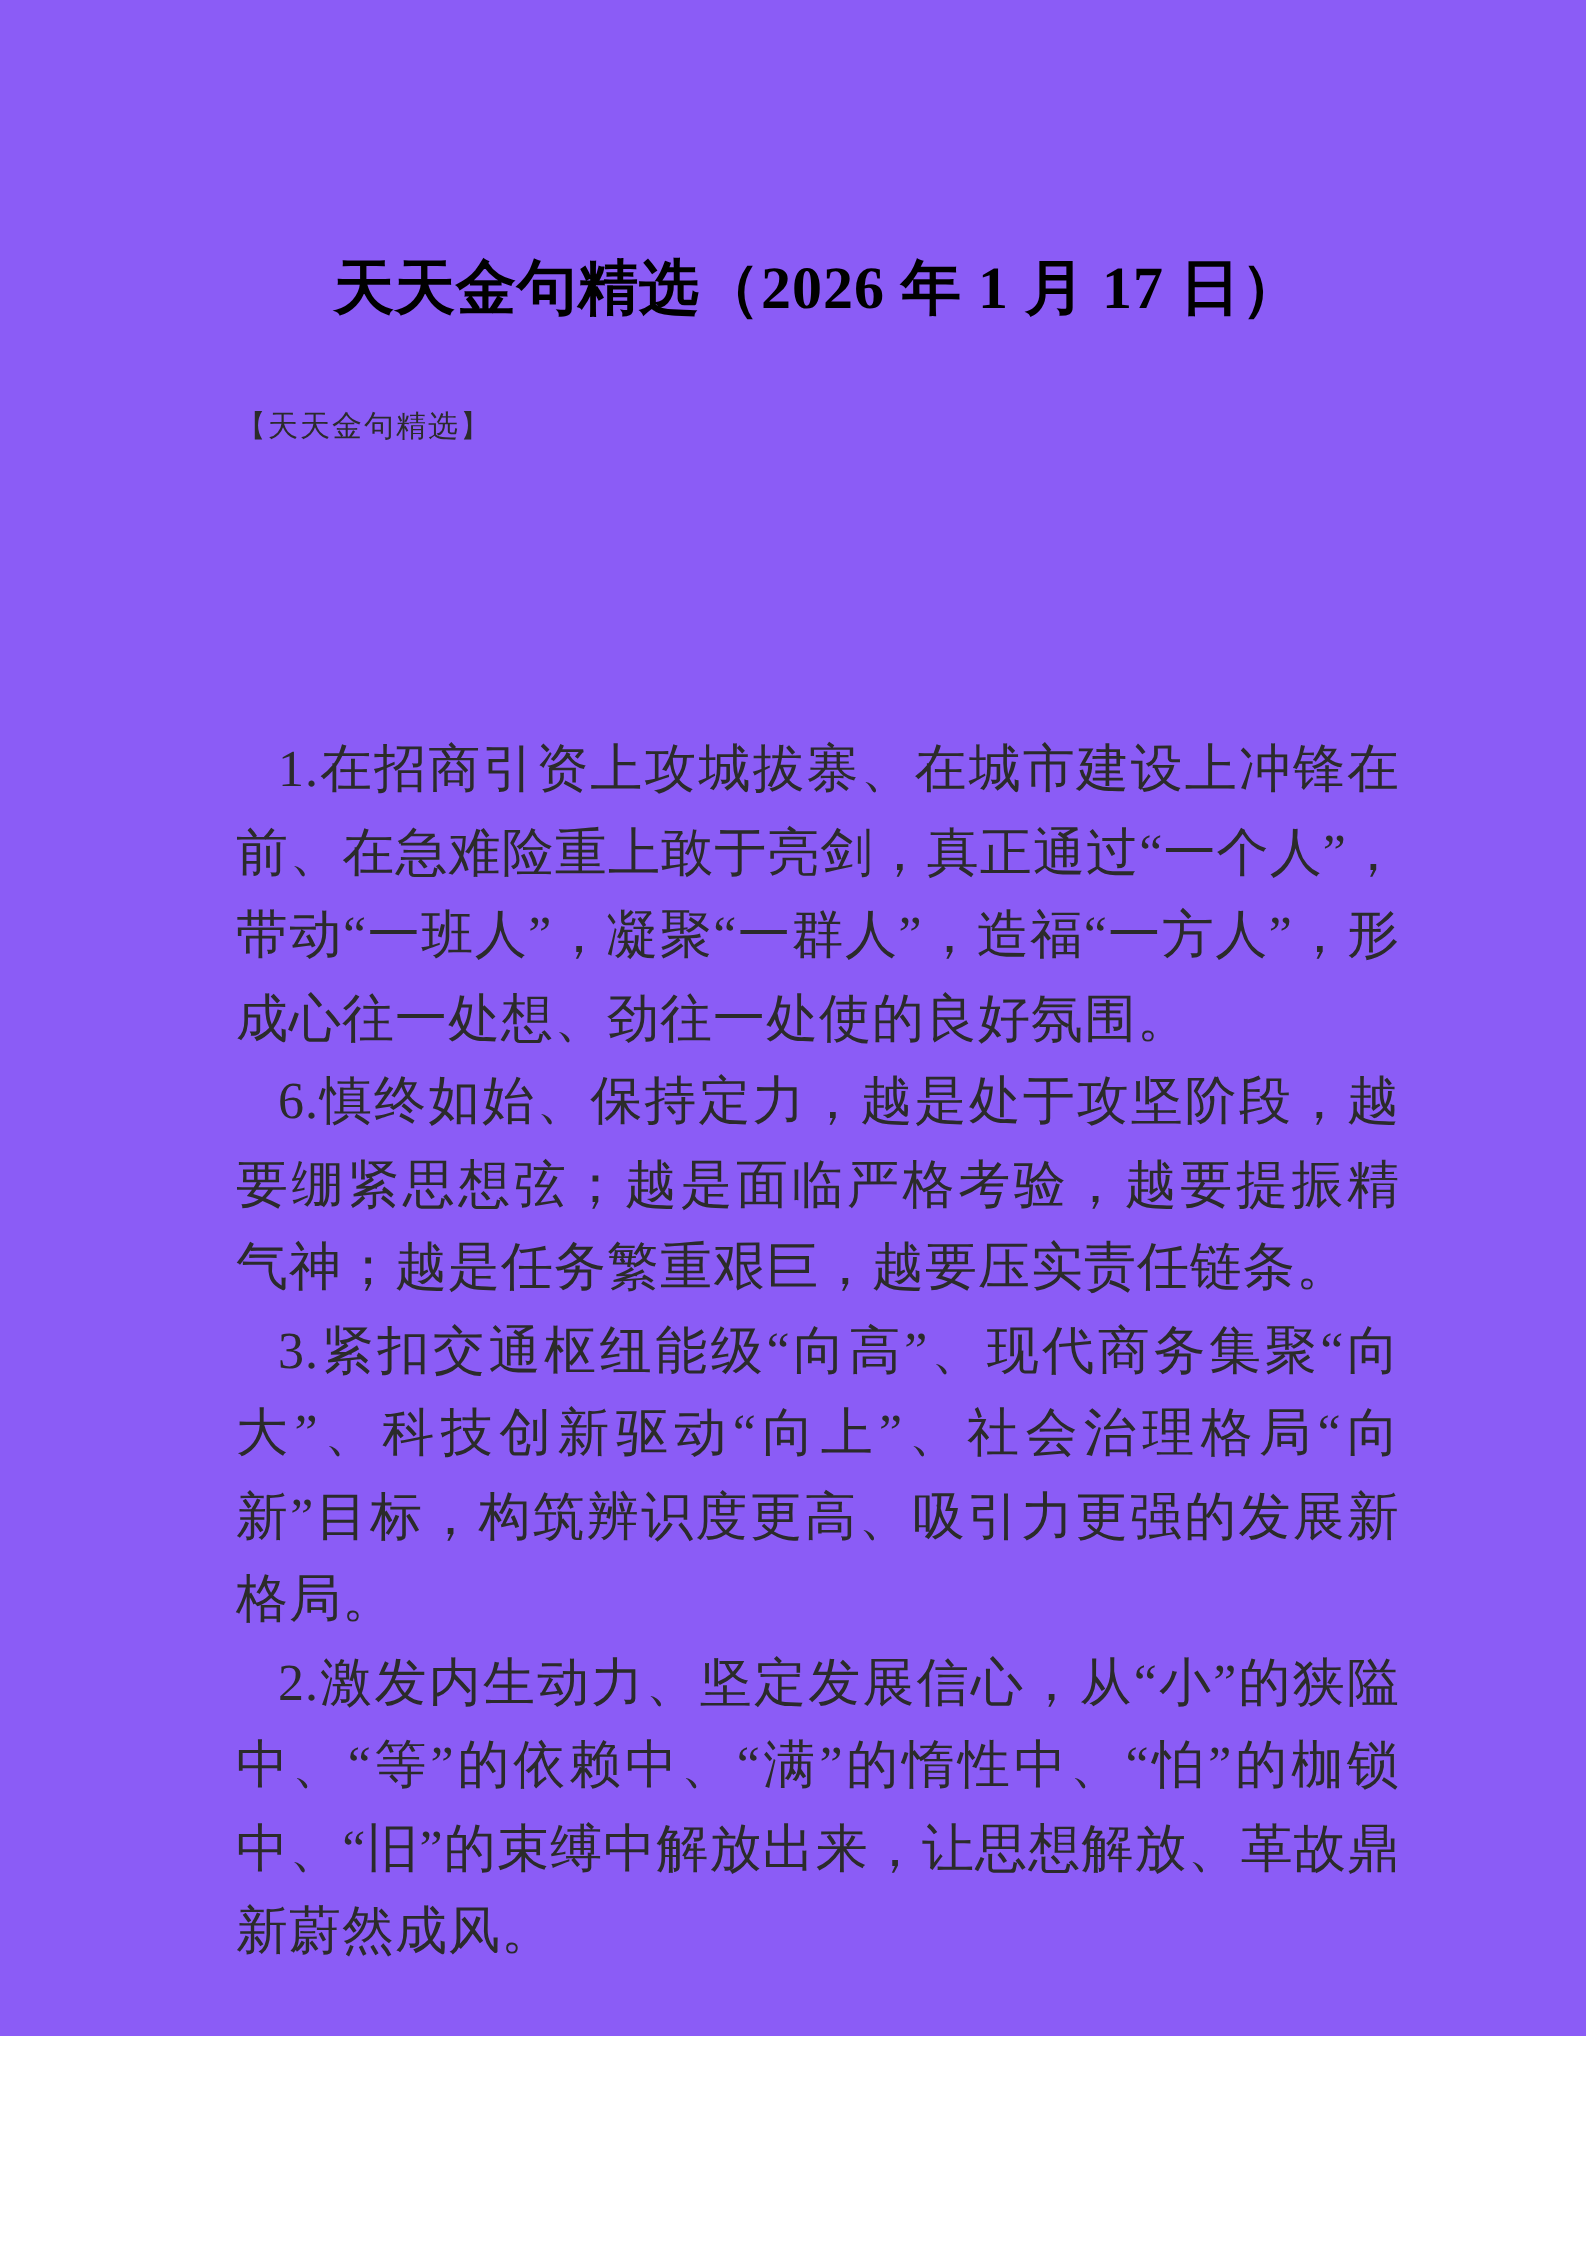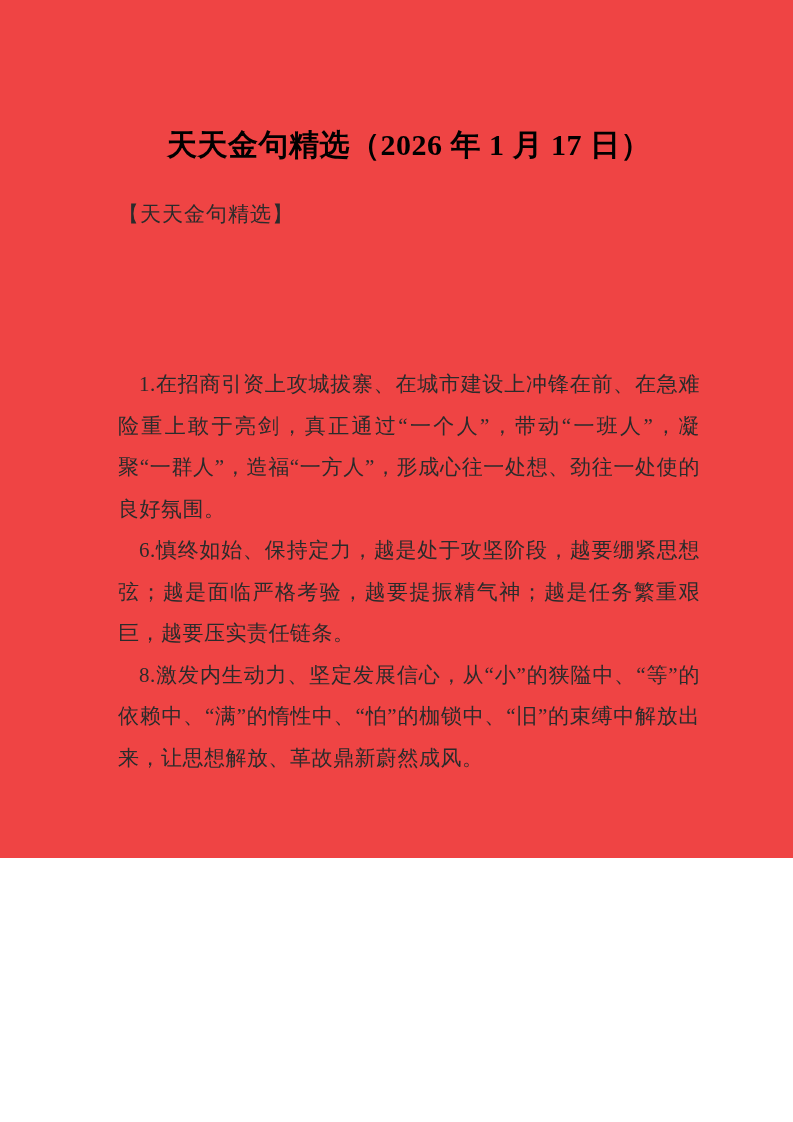--- a/index.html
+++ b/index.html
@@ -3,64 +3,65 @@
 <meta charset="utf-8">
 <style>
   html, body {
     margin: 0;
     padding: 0;
     background: #ffffff;
   }
   .page {
     position: relative;
     width: 793px;
-    height: 858px;
+    height: 1018px;
     box-sizing: border-box;
     padding: 126px 93px 0 118px;
-    background: #ef4444;
+    background: #8b5cf6;
     overflow: hidden;
     font-family: "Liberation Serif", serif;
   }
   .doc-title {
     margin: 0;
     font-size: 30px;
     line-height: 38px;
     font-weight: bold;
     color: #000000;
     text-align: center;
     letter-spacing: 0.5px;
     font-family: "Liberation Serif", serif;
   }
   .section-label {
     margin: 36px 0 0 0;
-    font-size: 21px;
+    font-size: 15px;
     line-height: 28px;
     color: #2b2b2b;
     letter-spacing: 1px;
   }
   .body-text {
     margin-top: 136px;
   }
   .para {
     margin: 0;
-    font-size: 21px;
+    font-size: 26px;
     line-height: 41.5px;
     color: #2b2b2b;
     text-align: justify;
     text-justify: inter-character;
     text-indent: 21px;
     letter-spacing: 0.5px;
   }
 </style>
 </head>
 <body>
 
 <div class="page">
   <h1 class="doc-title">天天金句精选（2026 年 1 月 17 日）</h1>
 
   <p class="section-label">【天天金句精选】</p>
 
   <div class="body-text">
     <p class="para">1.在招商引资上攻城拔寨、在城市建设上冲锋在前、在急难险重上敢于亮剑，真正通过“一个人”，带动“一班人”，凝聚“一群人”，造福“一方人”，形成心往一处想、劲往一处使的良好氛围。</p>
     <p class="para">6.慎终如始、保持定力，越是处于攻坚阶段，越要绷紧思想弦；越是面临严格考验，越要提振精气神；越是任务繁重艰巨，越要压实责任链条。</p>
-    <p class="para">8.激发内生动力、坚定发展信心，从“小”的狭隘中、“等”的依赖中、“满”的惰性中、“怕”的枷锁中、“旧”的束缚中解放出来，让思想解放、革故鼎新蔚然成风。</p>
+    <p class="para">3.紧扣交通枢纽能级“向高”、现代商务集聚“向大”、科技创新驱动“向上”、社会治理格局“向新”目标，构筑辨识度更高、吸引力更强的发展新格局。</p>
+    <p class="para">2.激发内生动力、坚定发展信心，从“小”的狭隘中、“等”的依赖中、“满”的惰性中、“怕”的枷锁中、“旧”的束缚中解放出来，让思想解放、革故鼎新蔚然成风。</p>
   </div>
 </div>
 
 </body></html>

